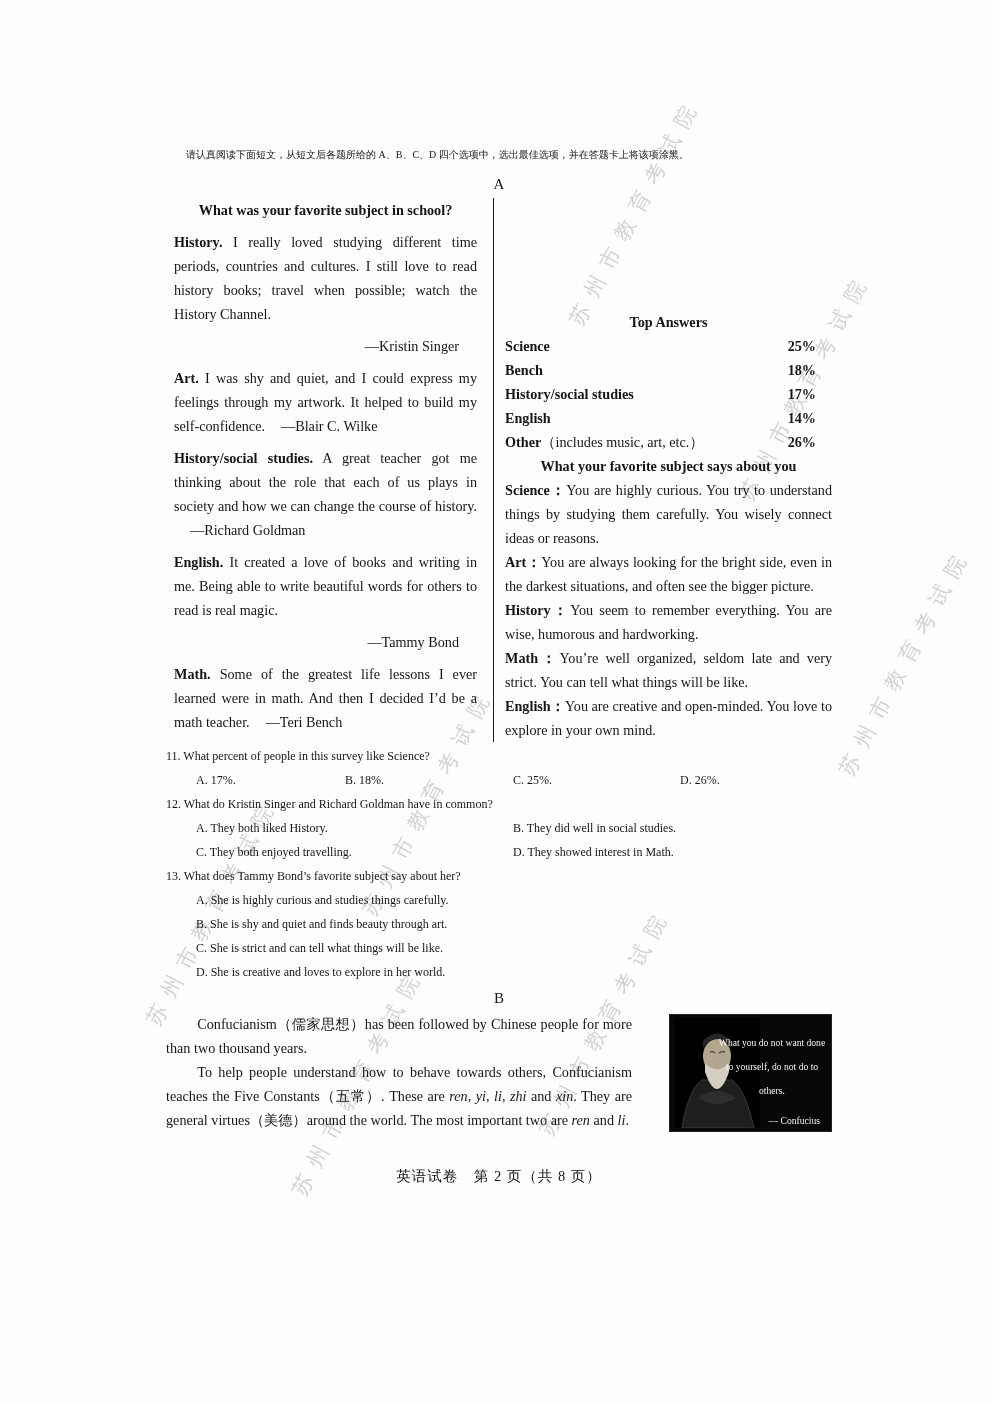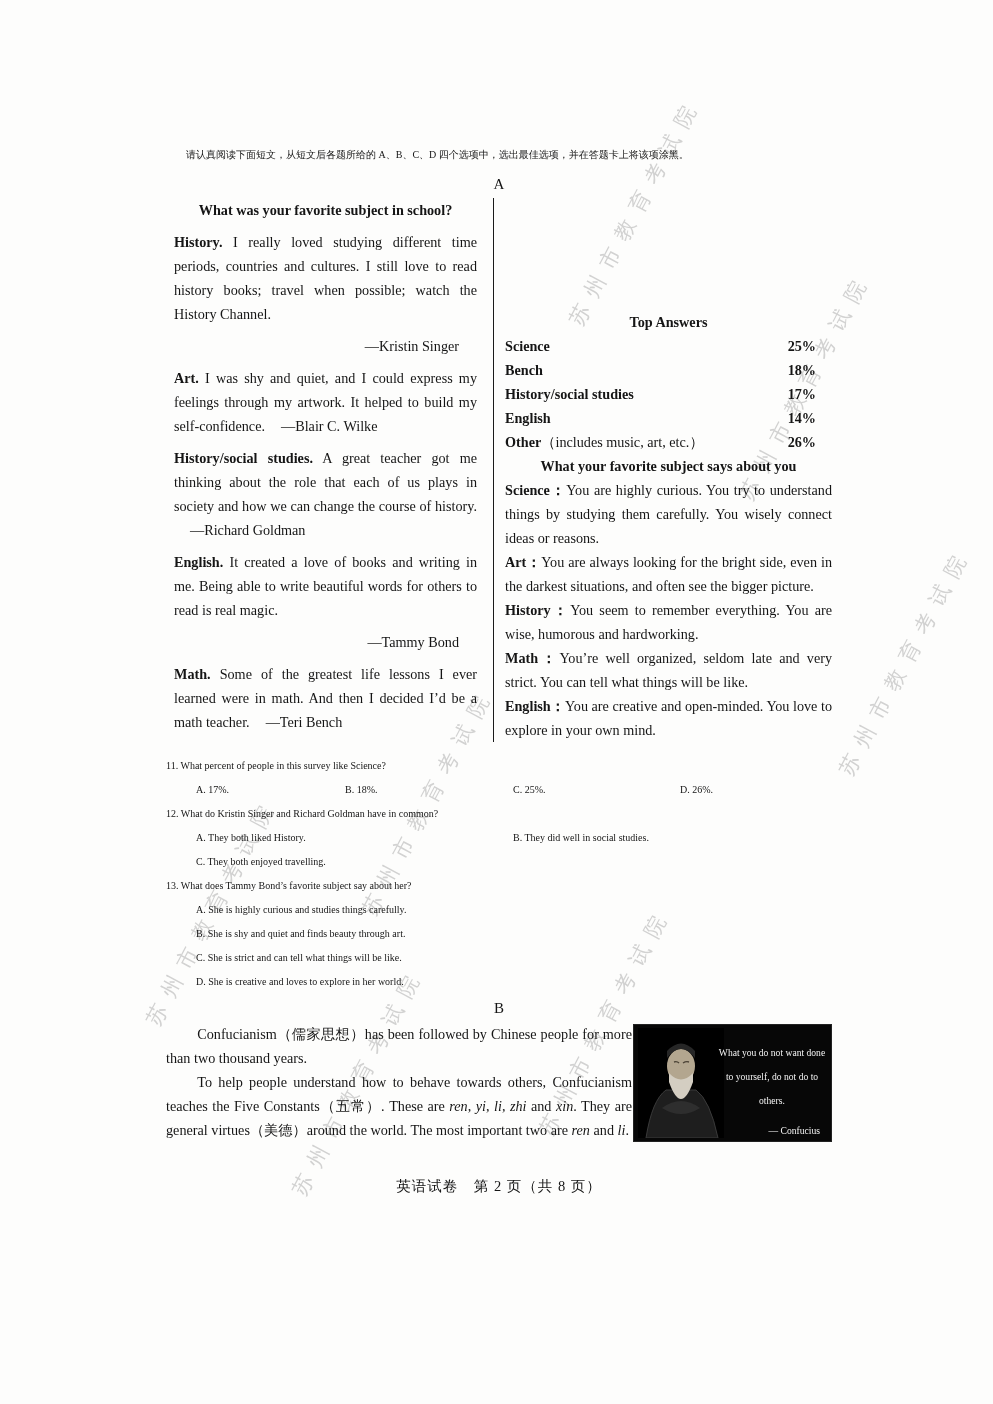--- a/index.html
+++ b/index.html
@@ -81,21 +81,21 @@
   .author-inline { margin-left: 16px; white-space: nowrap; }
 
   .ta-title, .says-title { font-weight: bold; text-align: center; }
   .stat { display: flex; justify-content: space-between; }
   .stat-label b { font-weight: bold; }
   .stat-value { font-weight: bold; padding-right: 16px; }
   .desc { margin: 0; text-align: justify; }
   .desc b { font-weight: bold; }
 
   
-  .questions { margin-top: 12px; font-size: 10px; }
+  .questions { margin-top: 2px; font-size: 12px; }
   .q-stem { }
   .opt4 { display: flex; margin-left: 30px; }
   .opt4 span:nth-child(1) { width: 149px; }
   .opt4 span:nth-child(2) { width: 168px; }
   .opt4 span:nth-child(3) { width: 167px; }
   .opt-grid2 {
     display: grid;
     grid-template-columns: 317px 1fr;
     margin-left: 30px;
   }
@@ -104,21 +104,21 @@
   
   .passage-b { position: relative; margin-top: 2px; min-height: 122px; }
   .pb-text { width: 466px; text-align: justify; }
   .pb-para { margin: 0; }
   .pb-indent { text-indent: 2.2em; }
   .pb-para i { font-style: italic; }
 
   .confucius-card {
     position: absolute;
     right: 0; top: 2px;
-    width: 199px; height: 118px;
+    width: 163px; height: 118px;
     background: #070707;
     border: 1px solid #222;
   }
   .confucius-card svg {
     position: absolute;
     left: 4px; top: 3px;
     width: 86px; height: 110px;
   }
   .quote {
     position: absolute;
@@ -214,20 +214,21 @@
         <span>B. 18%.</span>
         <span>C. 25%.</span>
         <span>D. 26%.</span>
     </div>
 
     <div class="q-stem">12. What do Kristin Singer and Richard Goldman have in common?</div>
     <div class="opt-grid2">
       <span>A. They both liked History.</span>
         <span>B. They did well in social studies.</span>
         <span>C. They both enjoyed travelling.</span>
+        <span>D. They showed interest in Math.</span>
     </div>
 
     <div class="q-stem">13. What does Tammy Bond’s favorite subject say about her?</div>
     <div class="opt-list">
       <div>A. She is highly curious and studies things carefully.</div>
       <div>B. She is shy and quiet and finds beauty through art.</div>
       <div>C. She is strict and can tell what things will be like.</div>
       <div>D. She is creative and loves to explore in her world.</div>
     </div>
   </div>

